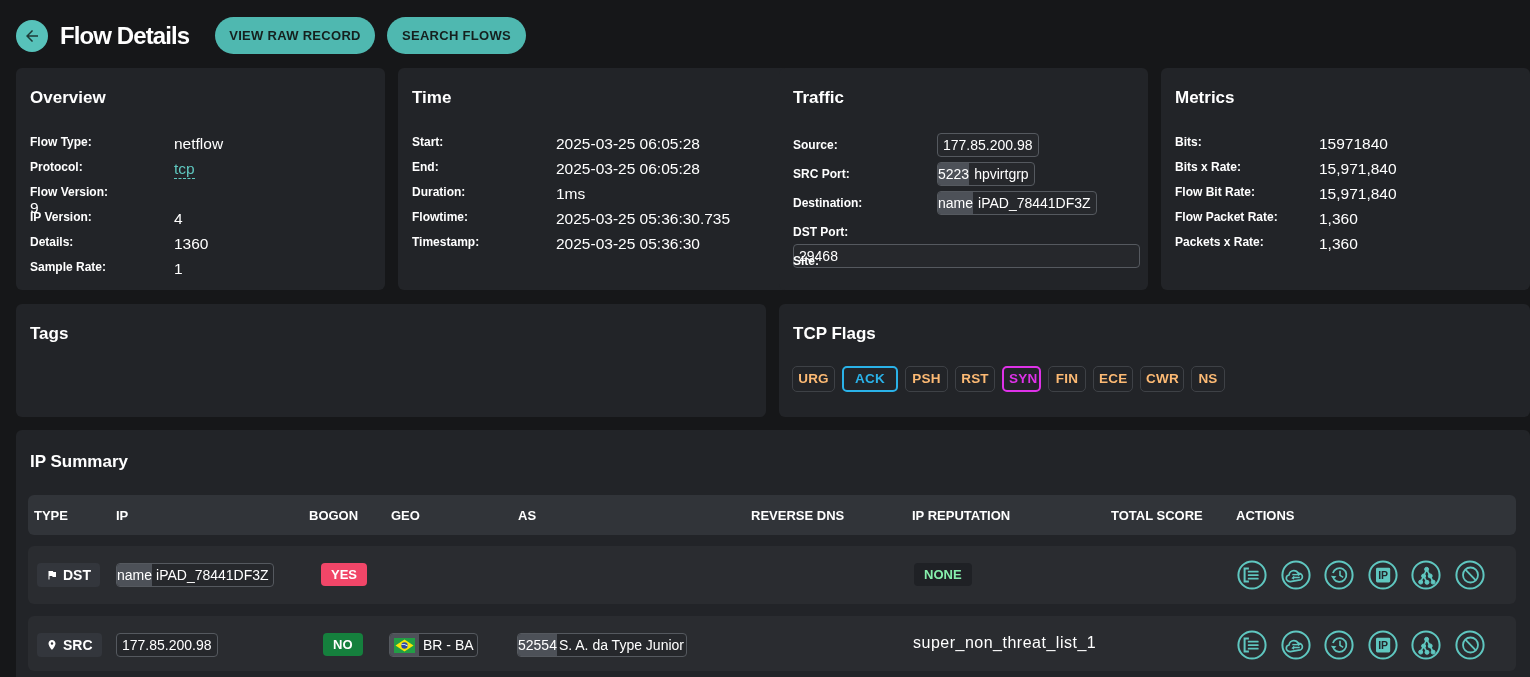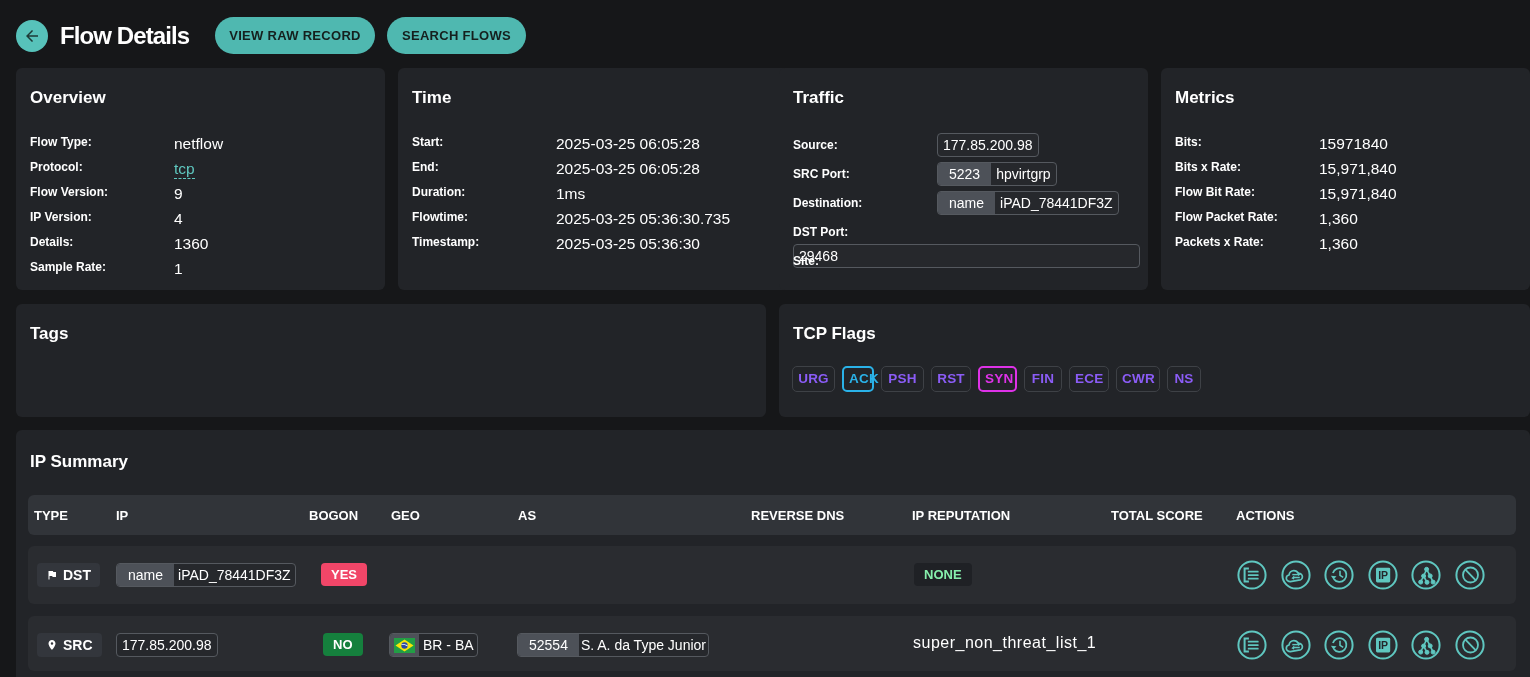--- a/index.html
+++ b/index.html
@@ -5,26 +5,26 @@
 * { margin:0; padding:0; box-sizing:border-box; }
 html,body { width:1530px; height:677px; background:#161719; overflow:hidden;
   font-family:"Liberation Sans", sans-serif; color:#fff; }
 .card { position:absolute; background:#222428; border-radius:6px; }
 .ctitle { position:absolute; left:14px; font-weight:bold; font-size:17px; color:#fff; }
 .kv { position:absolute; left:14px; right:8px; display:flex; }
 .kv .k { width:144px; flex:none; font-weight:bold; font-size:12px; }
 .kv .v { font-size:15.5px; }
 .chip { display:inline-flex; align-items:stretch; border:1px solid #55595f; border-radius:4px;
   overflow:hidden; font-size:14px; line-height:22px; background:#26282c; }
-.chip .seg1 { background:#4d5158; padding:0 11px; }
+.chip .seg1 { background:#4d5158; padding:0 0; }
 .chip .seg2 { padding:0 5px; }
 .chip.single { padding:0 5px; }
 .badge { display:inline-block; border-radius:4px; font-weight:bold; font-size:13px;
   height:23px; line-height:23px; padding:0 10px; }
-.flag { display:inline-block; border:1px solid #3e4146; border-radius:5px; color:#8b5cf6;
+.flag { display:inline-block; border:1px solid #3e4146; border-radius:5px; color:#fdba74;
   font-weight:bold; font-size:13.5px; letter-spacing:.2px; height:26px; line-height:24px; padding:0 5px; margin-right:7px; text-align:center; box-sizing:border-box; }
 .flag.on-cyan { border:2px solid #2ab2e8; color:#2ab2e8; line-height:22px; }
 .flag.on-mag { border:2px solid #de32e8; color:#de32e8; line-height:22px; }
 .tealbtn { position:absolute; top:17px; height:37px; border-radius:19px; background:#4fb8b0;
   color:#15201e; font-weight:bold; font-size:13px; line-height:37px; text-align:center; letter-spacing:.3px; white-space:nowrap; }
 </style>
 </head>
 <body>
 
 <div style="position:absolute;left:16px;top:20px;width:32px;height:32px;border-radius:50%;background:#57c2ba;">
@@ -39,21 +39,21 @@
 <div class="card" style="left:16px;top:68px;width:369px;height:222px;">
   <div class="ctitle" style="top:20px;">Overview</div>
   <div class="kv" style="top:67px;">
       <span class="k">Flow Type:</span>
       <span class="v">netflow</span>
     </div>
   <div class="kv" style="top:92px;">
       <span class="k">Protocol:</span>
       <span class="v" style="color:#5fc8c0;border-bottom:1px dashed #5fc8c0;align-self:flex-start;">tcp</span>
     </div>
-  <div class="kv" style="top:117px;">
+  <div class="kv" style="top:117px;flex-direction:column;">
       <span class="k">Flow Version:</span>
       <span class="v">9</span>
     </div>
   <div class="kv" style="top:142px;">
       <span class="k">IP Version:</span>
       <span class="v">4</span>
     </div>
   <div class="kv" style="top:167px;">
       <span class="k">Details:</span>
       <span class="v">1360</span>
@@ -142,21 +142,21 @@
 </div>
 
 <div class="card" style="left:16px;top:304px;width:750px;height:113px;">
   <div class="ctitle" style="top:20px;">Tags</div>
 </div>
 
 <div class="card" style="left:779px;top:304px;width:751px;height:113px;">
   <div class="ctitle" style="top:20px;">TCP Flags</div>
   <div style="position:absolute;left:13px;top:62px;display:flex;">
     <span class="flag" style="width:43px;">URG</span>
-      <span class="flag on-cyan" style="width:32px;">ACK</span>
+      <span class="flag on-cyan" style="width:56px;">ACK</span>
       <span class="flag" style="width:43px;">PSH</span>
       <span class="flag" style="width:40px;">RST</span>
       <span class="flag on-mag" style="width:39px;">SYN</span>
       <span class="flag" style="width:38px;">FIN</span>
       <span class="flag" style="width:40px;">ECE</span>
       <span class="flag" style="width:44px;">CWR</span>
       <span class="flag" style="width:34px;">NS</span>
   </div>
 </div>
 

